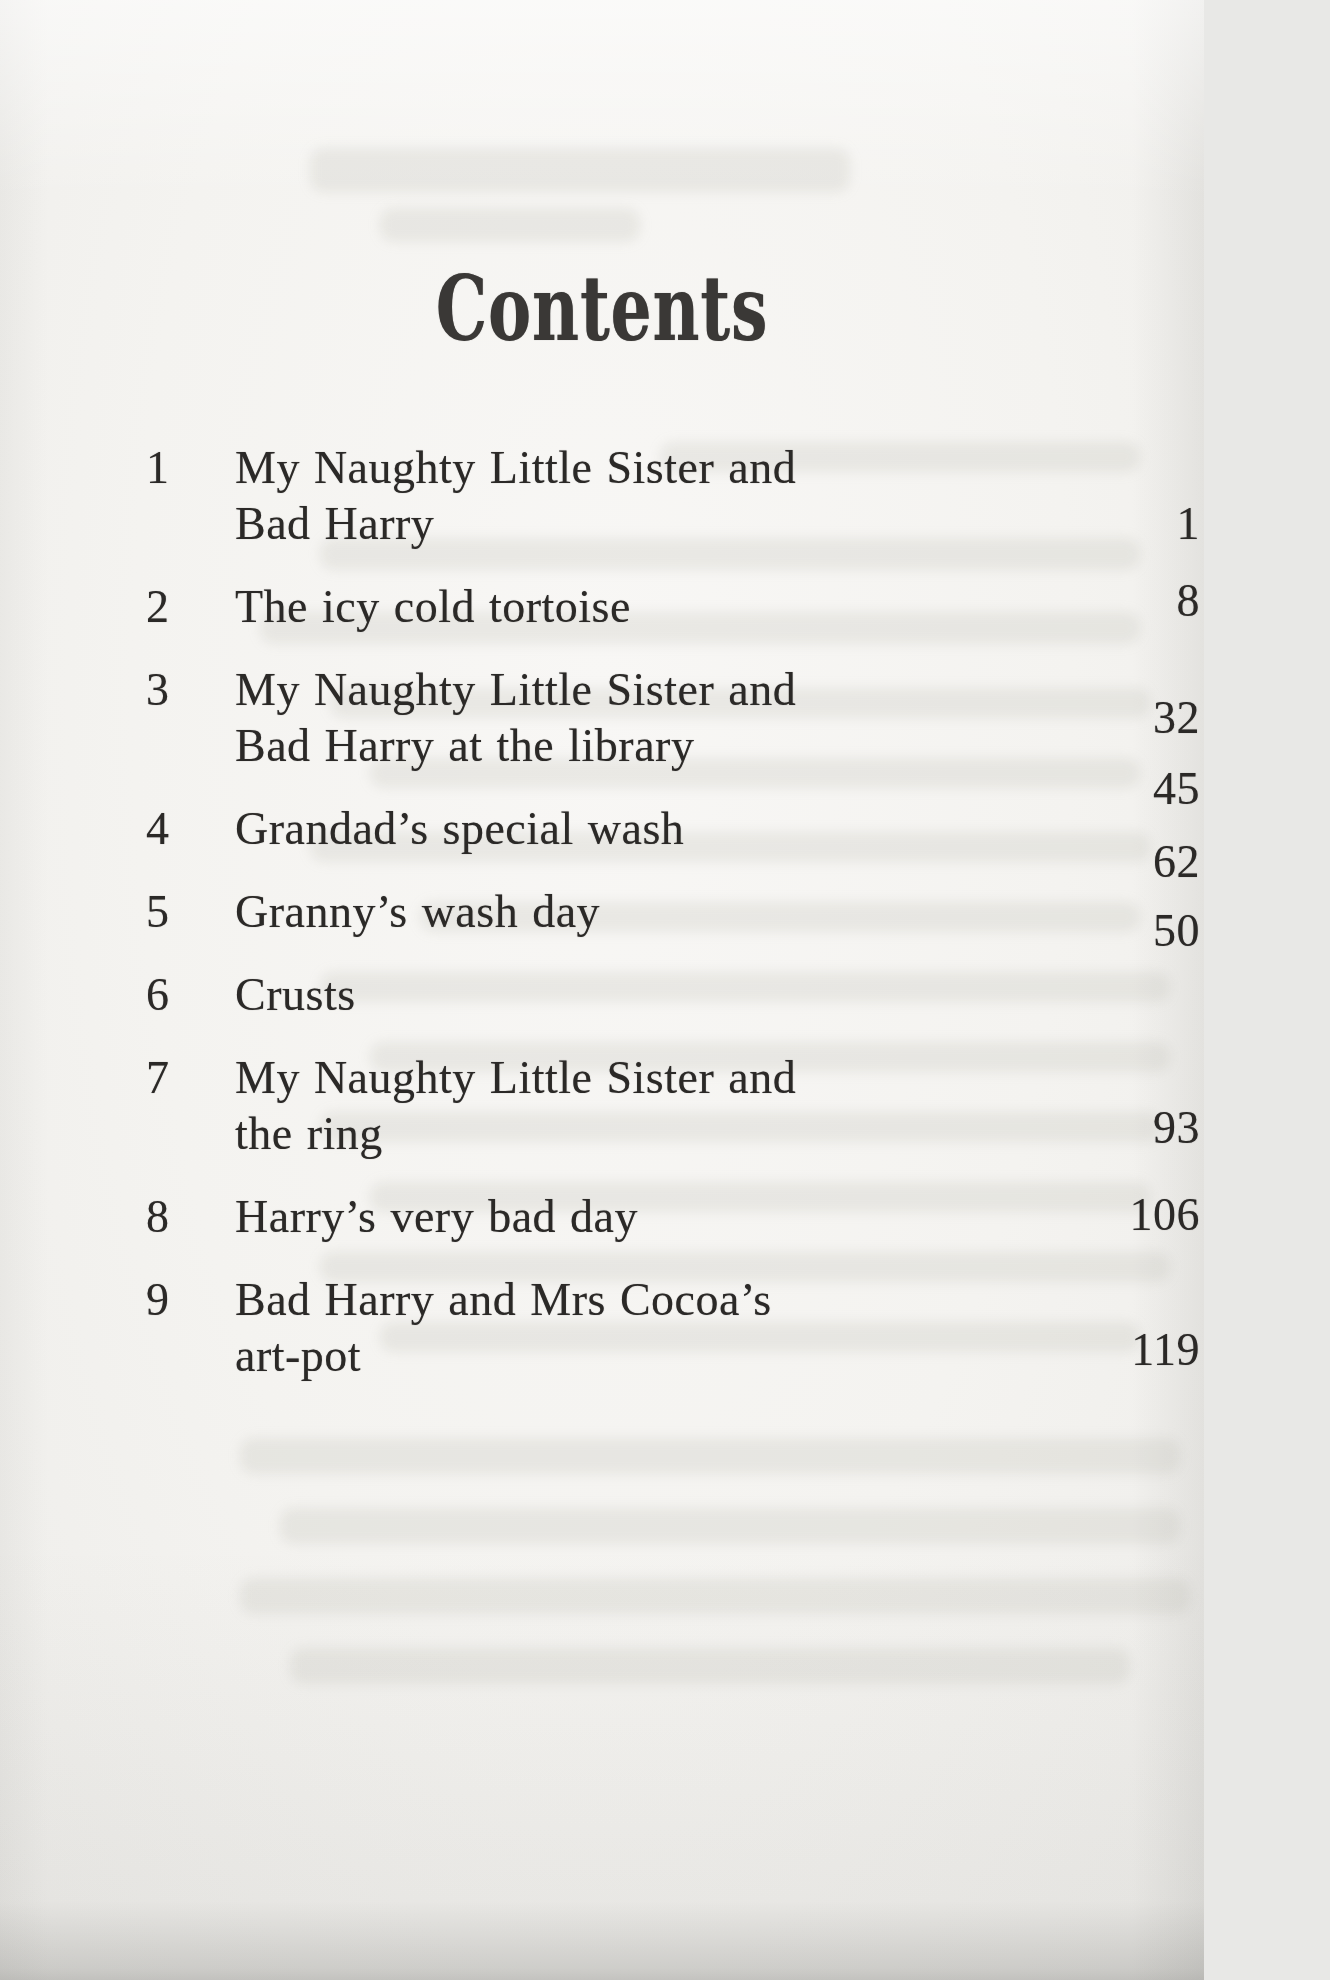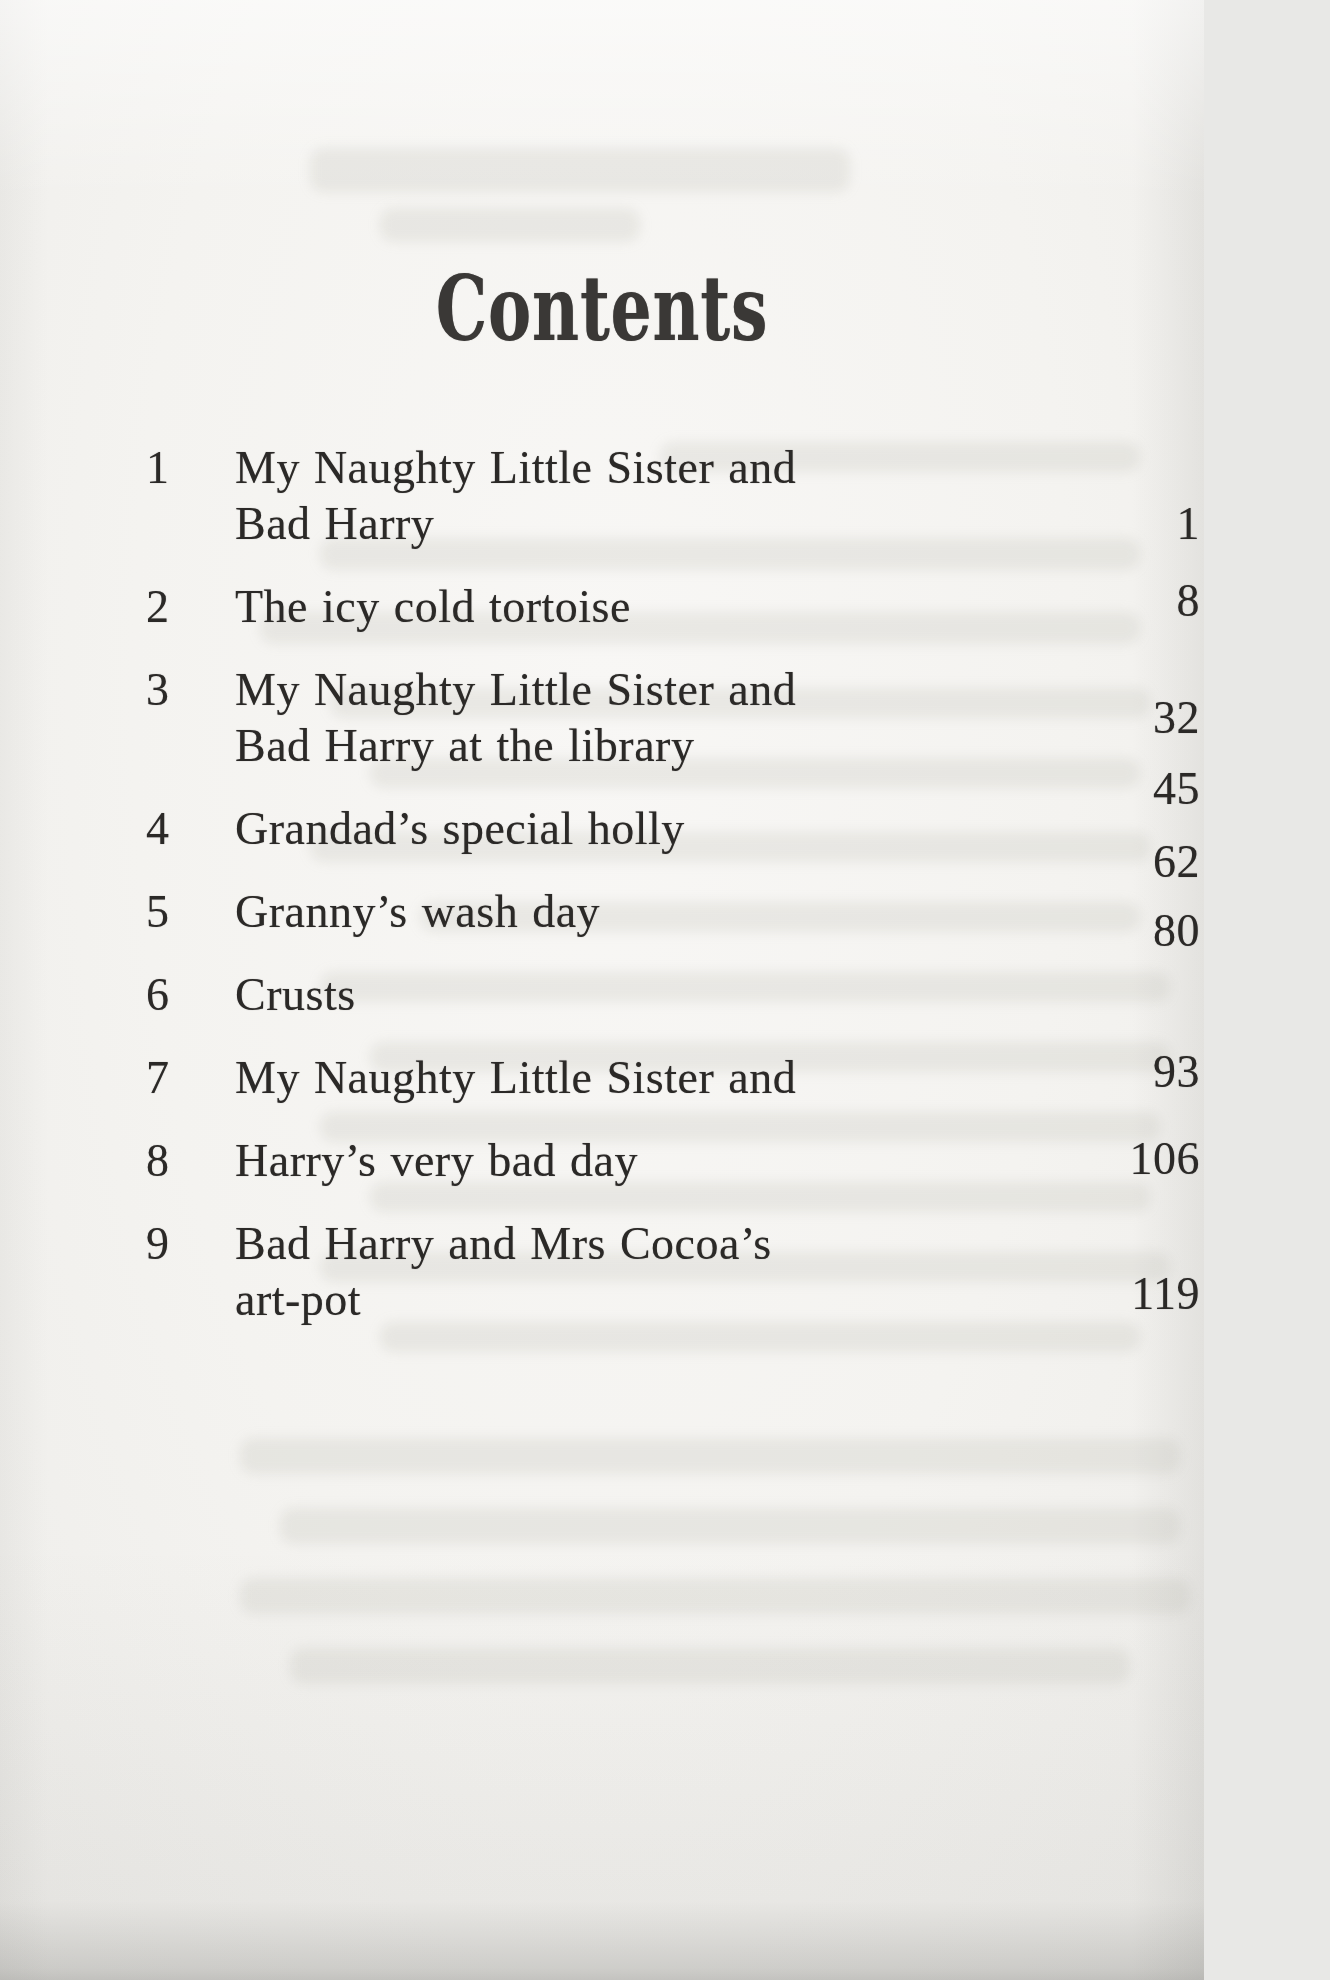--- a/index.html
+++ b/index.html
@@ -96,45 +96,46 @@
       <span class="ttl">
         <span class="line">My Naughty Little Sister and</span>
         <span class="line">Bad Harry at the library</span>
       </span>
       <span class="pg" style="transform:translateY(-28px)">32</span>
     </div>
 
     <div class="entry">
       <span class="num">4</span>
       <span class="ttl">
-        <span class="line">Grandad’s special holly</span>
+        <span class="line">Grandad’s special wash</span>
       </span>
       <span class="pg" style="transform:translateY(-40px)">45</span>
     </div>
 
     <div class="entry">
       <span class="num">5</span>
       <span class="ttl">
         <span class="line">Granny’s wash day</span>
       </span>
       <span class="pg" style="transform:translateY(-50px)">62</span>
     </div>
 
     <div class="entry">
       <span class="num">6</span>
       <span class="ttl">
         <span class="line">Crusts</span>
       </span>
-      <span class="pg" style="transform:translateY(-64px)">80</span>
+      <span class="pg" style="transform:translateY(-64px)">50</span>
     </div>
 
     <div class="entry">
       <span class="num">7</span>
       <span class="ttl">
         <span class="line">My Naughty Little Sister and</span>
+        <span class="line">the ring</span>
       </span>
       <span class="pg" style="transform:translateY(-6px)">93</span>
     </div>
 
     <div class="entry">
       <span class="num">8</span>
       <span class="ttl">
         <span class="line">Harry’s very bad day</span>
       </span>
       <span class="pg" style="transform:translateY(-2px)">106</span>

